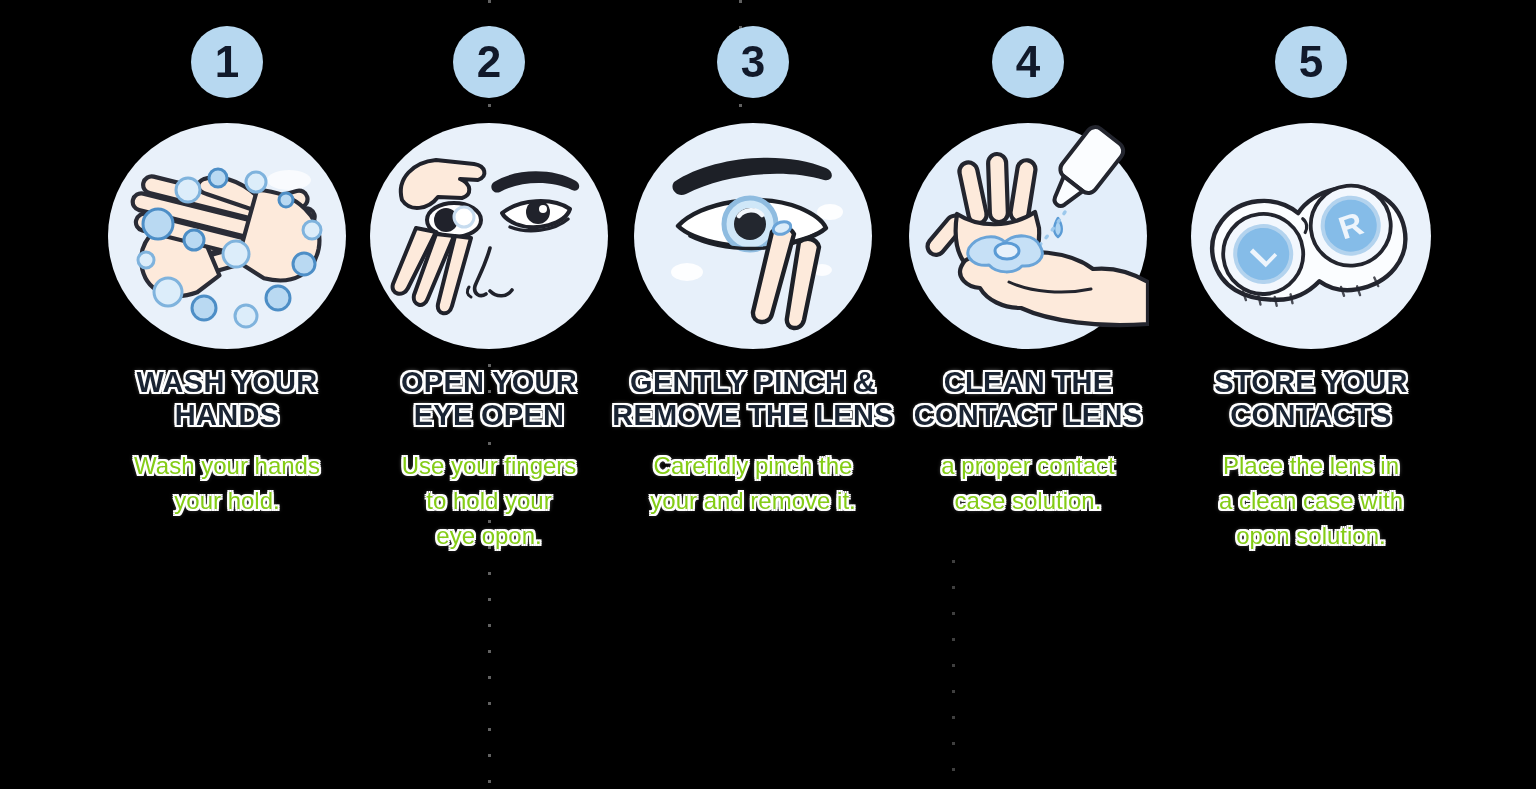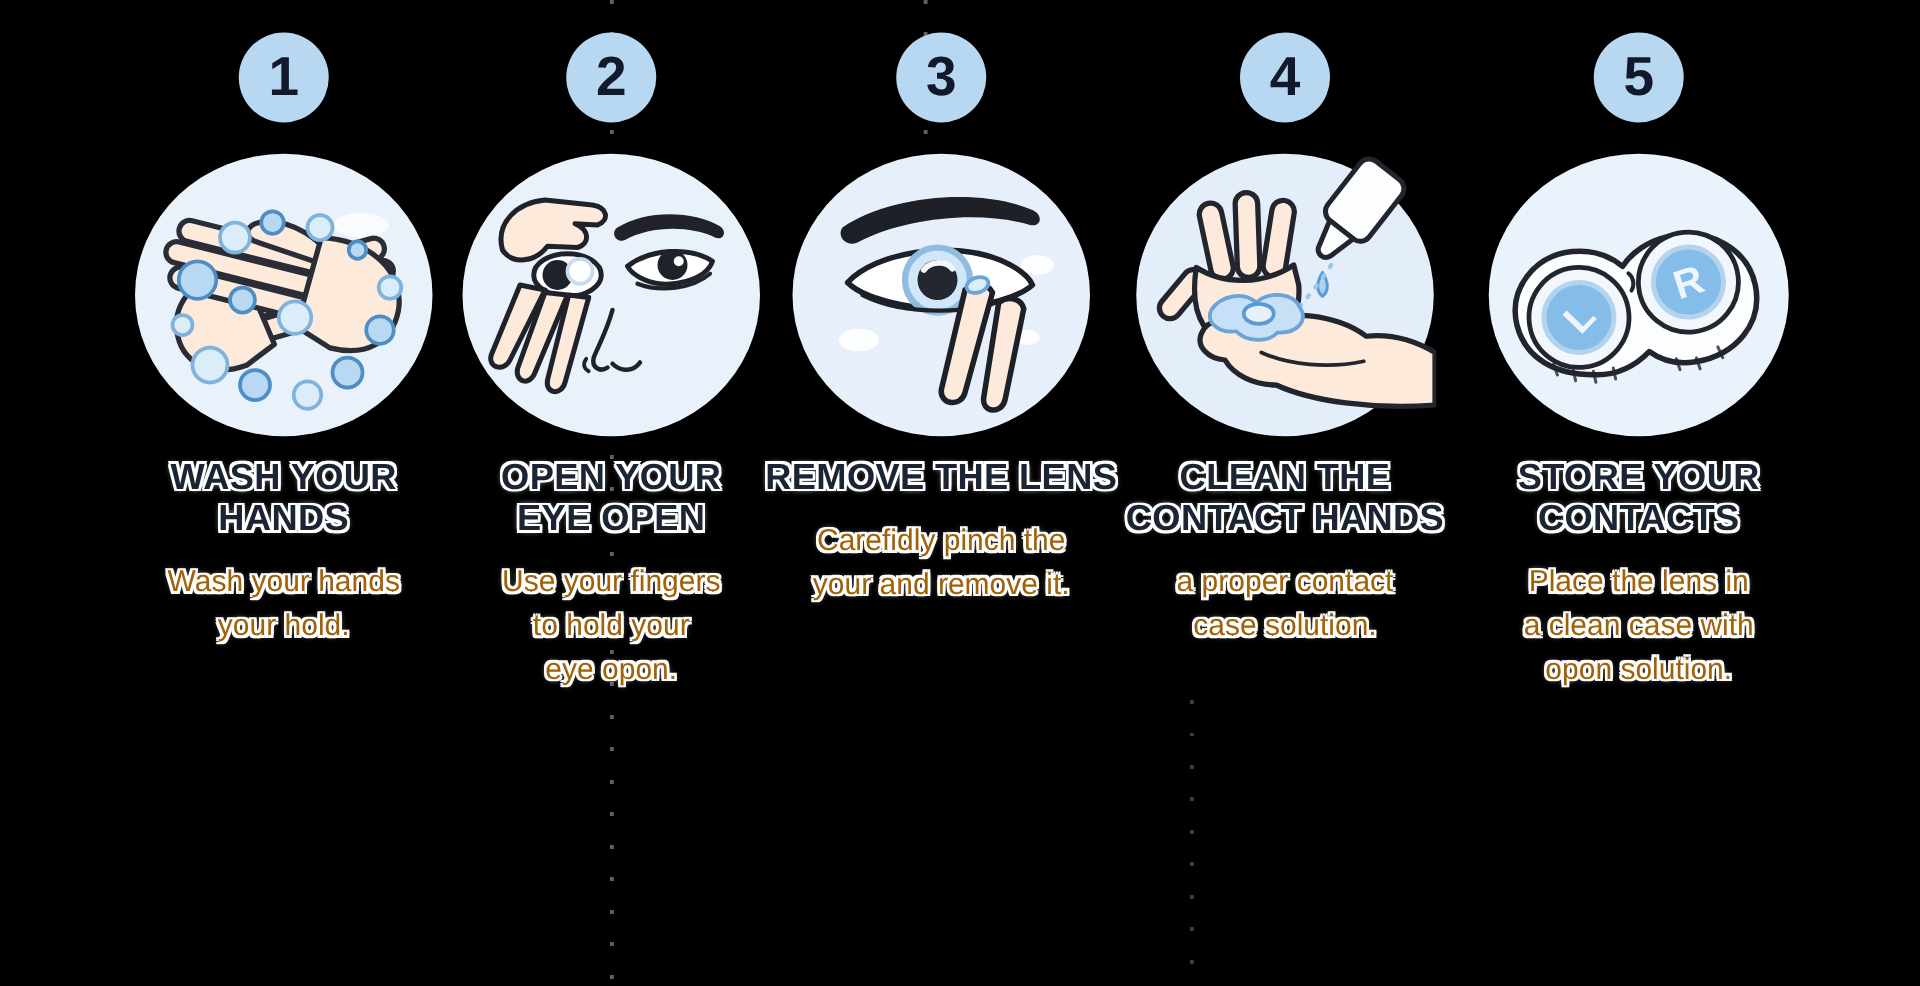--- a/index.html
+++ b/index.html
@@ -32,21 +32,21 @@
       -2px 0 0 #fff, 2px 0 0 #fff,
       -2px 2px 0 #fff, 0 2px 0 #fff, 2px 2px 0 #fff,
       0 0 5px #fff;
   }
   .title{
     margin:0 0 16px;font-size:29px;font-weight:700;line-height:33px;
     text-align:center;color:#1a2433;letter-spacing:.3px;
   }
   .desc{
     margin:0;font-size:24px;font-weight:500;line-height:35px;
-    text-align:center;color:#a16207;
+    text-align:center;color:#84cc16;
   }
   .line{display:block;}
   .cap-letter{font-family:"Liberation Sans","DejaVu Sans",sans-serif;font-size:32px;font-weight:bold;fill:#eef5fc;}
 </style>
 </head>
 <body>
 
 <div class="stage">
 
   <div class="dot-line" id="dot-a"></div>
@@ -162,20 +162,21 @@
           <path d="M58,116 C90,132 148,134 184,114" fill="none" stroke="#1d2027" stroke-width="3.4"></path>
           <g fill="#fdeadb" stroke="#1d2027" stroke-width="4.4">
             <path d="M140,112 C147,105 158,106 162,114 L140,194 C137,206 120,204 121,192 Z"></path>
             <path d="M167,122 C175,116 185,119 187,127 L172,200 C169,212 153,210 155,198 Z"></path>
           </g>
           <ellipse cx="150" cy="108" rx="9" ry="6" fill="#dcedfa" stroke="#6aa4d8" stroke-width="3" transform="rotate(-18 150 108)"></ellipse>
         </g>
       </svg>
     </div>
     <h2 class="title halo">
+      <span class="line">GENTLY PINCH &amp;</span>
       <span class="line">REMOVE THE LENS</span>
     </h2>
     <p class="desc halo">
       <span class="line">Carefidly pinch the</span>
       <span class="line">your and remove it.</span>
     </p>
   </section>
 
   <section class="step-col" id="col-4">
     <div class="badge">
@@ -200,21 +201,21 @@
           <path d="M158,92 C150,104 141,116 131,127" stroke="#9cc8ec" stroke-width="3.4" fill="none" stroke-dasharray="2 8"></path>
           <path d="M241,204 L241,162 C224,152 205,147 186,149 C162,131 120,127 92,139 C74,132 58,136 54,147 C50,157 59,167 73,168 C80,180 96,188 114,188 C142,201 192,208 241,204 Z" fill="#fdeadb" stroke="#23252e" stroke-width="4.2"></path>
           <path d="M102,162 C124,172 156,175 184,169" fill="none" stroke="#23252e" stroke-width="3"></path>
           <path d="M62,128 C70,116 88,113 98,122 C110,112 128,115 133,126 C140,137 130,147 115,146 C108,154 90,154 82,145 C70,147 57,139 62,128 Z" fill="#c6e0f6" stroke="#6aa4d8" stroke-width="3"></path>
           <ellipse cx="100" cy="131" rx="12" ry="8" fill="#e6f1fb" stroke="#5b9bd5" stroke-width="3"></ellipse>
         </g>
       </svg>
     </div>
     <h2 class="title halo">
       <span class="line">CLEAN THE</span>
-      <span class="line">CONTACT HANDS</span>
+      <span class="line">CONTACT LENS</span>
     </h2>
     <p class="desc halo">
       <span class="line">a proper contact</span>
       <span class="line">case solution.</span>
     </p>
   </section>
 
   <section class="step-col" id="col-5">
     <div class="badge">
       <span>5</span>

